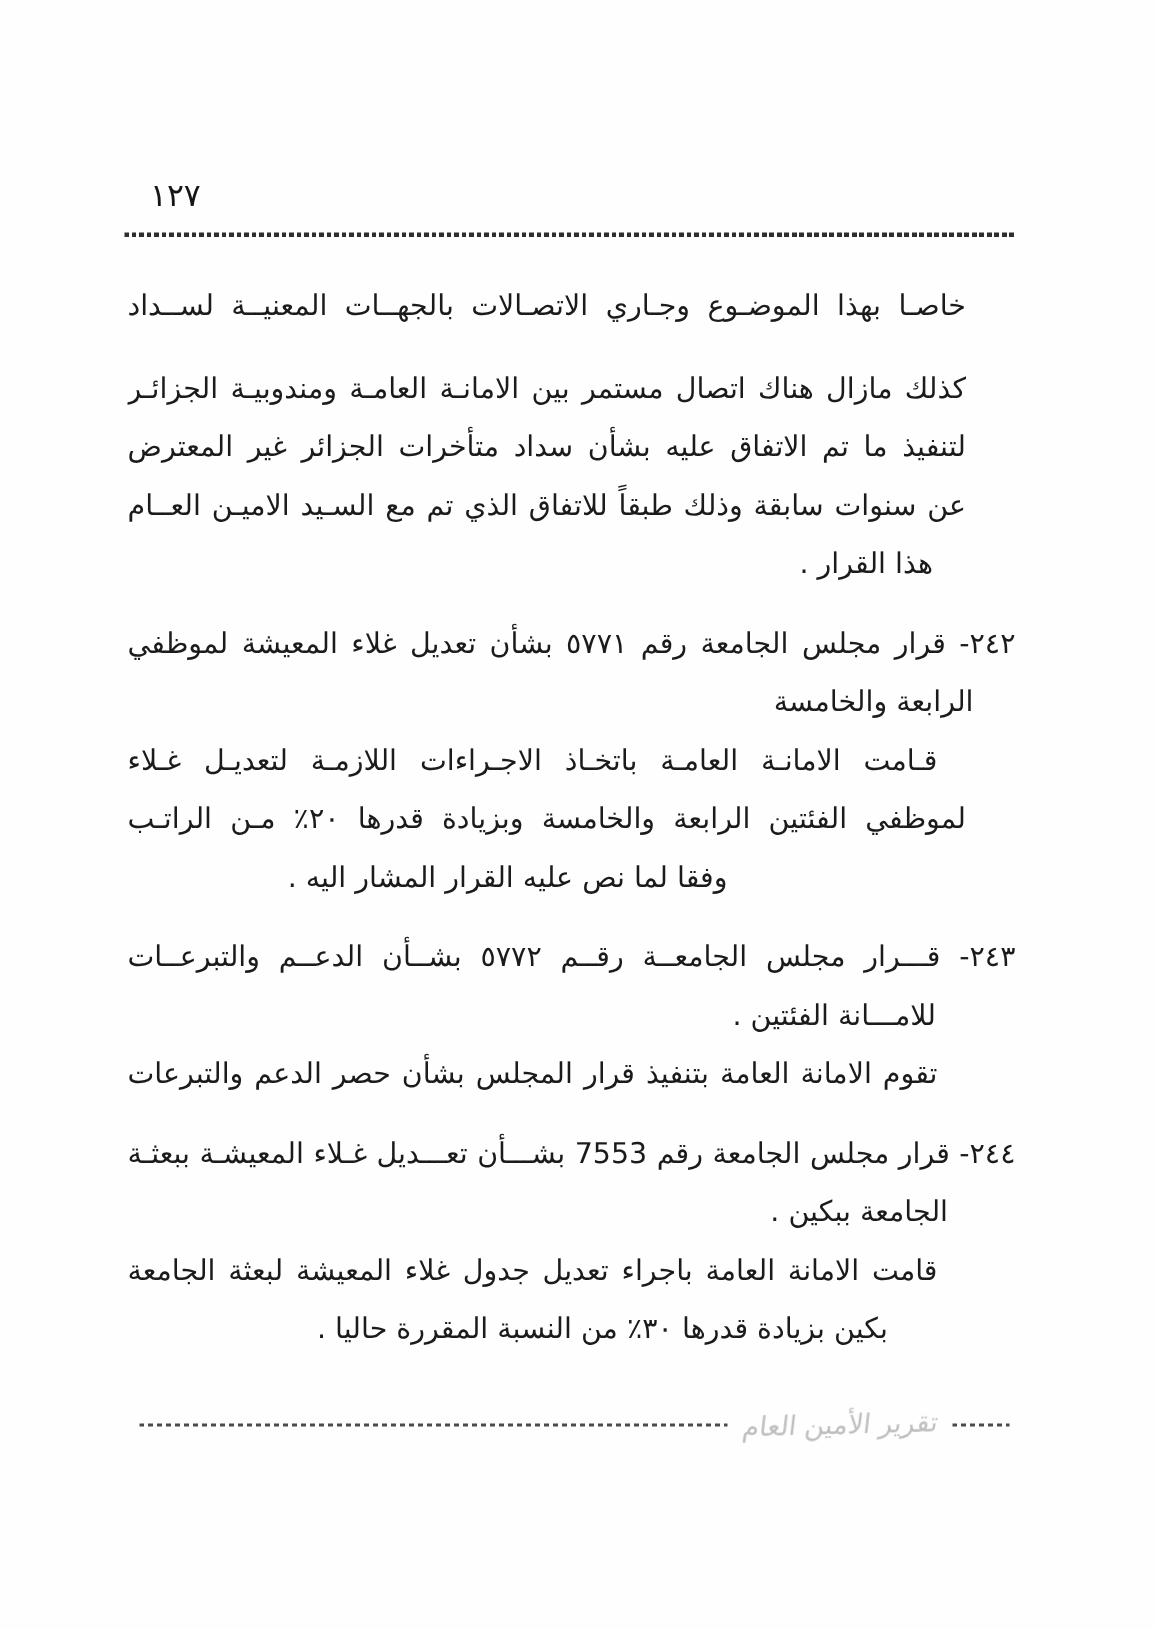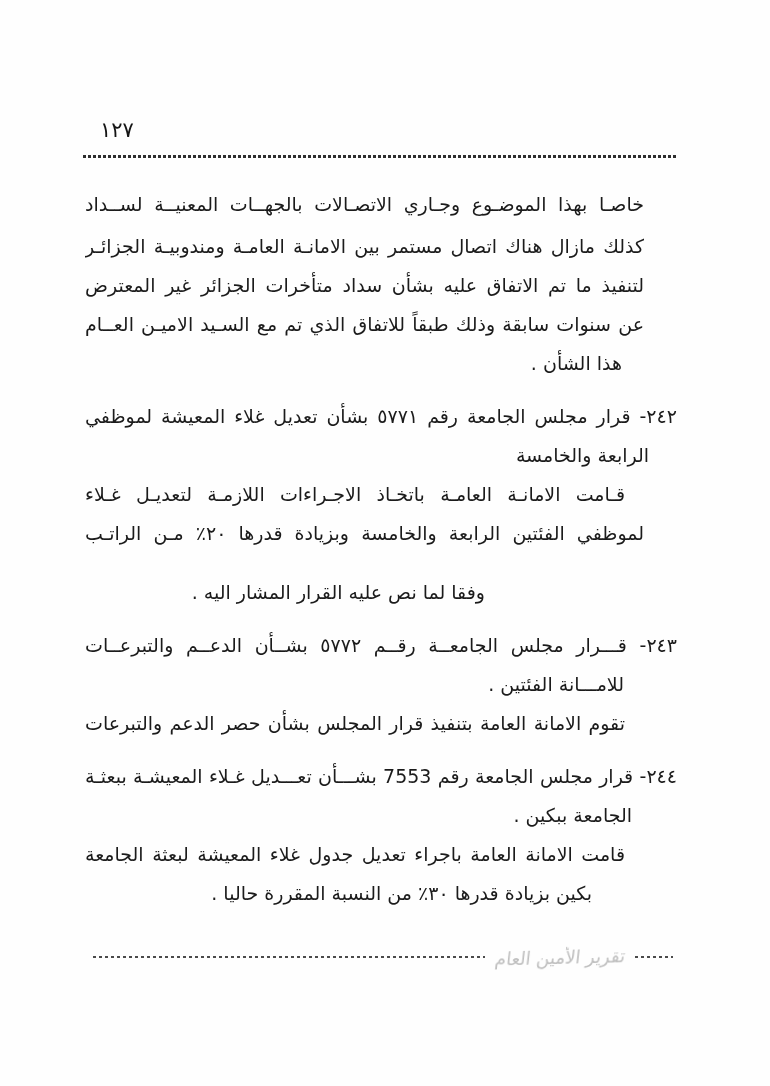--- a/index.html
+++ b/index.html
@@ -87,32 +87,32 @@
 <div class="page">
   <div class="page-number-row">
     <span>١٢٧</span>
   </div>
   <div class="header-rule"></div>
 
   <main class="page-body">
       <div class="block" style="margin-top: 0px;">
         <div class="line full" style="margin-inline-start: 33px;">خاصـا بهذا الموضـوع وجـاري الاتصـالات بالجهــات المعنيــة لســداد هـذه</div>
       </div>
-      <div class="block" style="margin-top: 3px;">
+      <div class="block" style="margin-top: 16px;">
         <div class="line full" style="margin-inline-start: 33px;">كذلك مازال هناك اتصال مستمر بين الامانـة العامـة ومندوبيـة الجزائـر</div>
         <div class="line full" style="margin-inline-start: 33px;">لتنفيذ ما تم الاتفاق عليه بشأن سداد متأخرات الجزائر غير المعترض عليها</div>
         <div class="line full" style="margin-inline-start: 33px;">عن سنوات سابقة وذلك طبقاً للاتفاق الذي تم مع السـيد الاميـن العــام فــي</div>
-        <div class="line short" style="margin-inline-start: 55px;">هذا الشأن .</div>
+        <div class="line short" style="margin-inline-start: 55px;">هذا القرار .</div>
       </div>
       <div class="block" style="margin-top: 14px;">
         <div class="line full" style="margin-inline-start: 0px;">٢٤٢- قرار مجلس الجامعة رقم ٥٧٧١ بشأن تعديل غلاء المعيشة لموظفي الفئتين</div>
         <div class="line short" style="margin-inline-start: 28px;">الرابعة والخامسة</div>
         <div class="line full" style="margin-inline-start: 52px;">قـامت الامانـة العامـة باتخـاذ الاجـراءات اللازمـة لتعديـل غـلاء المعيشـة</div>
         <div class="line full" style="margin-inline-start: 33px;">لموظفي الفئتين الرابعة والخامسة وبزيادة قدرها ٢٠٪ مـن الراتـب الاساسي</div>
-        <div class="line short" style="margin-inline-start: 192px; margin-top: 20px;">وفقا لما نص عليه القرار المشار اليه .</div>
+        <div class="line short" style="margin-inline-start: 192px;">وفقا لما نص عليه القرار المشار اليه .</div>
       </div>
       <div class="block" style="margin-top: 14px;">
         <div class="line full" style="margin-inline-start: 0px;">٢٤٣- قـــرار مجلس الجامعــة رقــم ٥٧٧٢ بشــأن الدعــم والتبرعــات المقدمـــة</div>
         <div class="line short" style="margin-inline-start: 53px;">للامـــانة الفئتين .</div>
         <div class="line full" style="margin-inline-start: 52px;">تقوم الامانة العامة بتنفيذ قرار المجلس بشأن حصر الدعم والتبرعات فـي</div>
       </div>
       <div class="block" style="margin-top: 14px;">
         <div class="line full" style="margin-inline-start: 0px;">٢٤٤- قرار مجلس الجامعة رقم 7553 بشـــأن تعـــديل غـلاء المعيشـة ببعثـة</div>
         <div class="line short" style="margin-inline-start: 45px;">الجامعة ببكين .</div>
         <div class="line full" style="margin-inline-start: 52px;">قامت الامانة العامة باجراء تعديل جدول غلاء المعيشة لبعثة الجامعة فـي</div>

